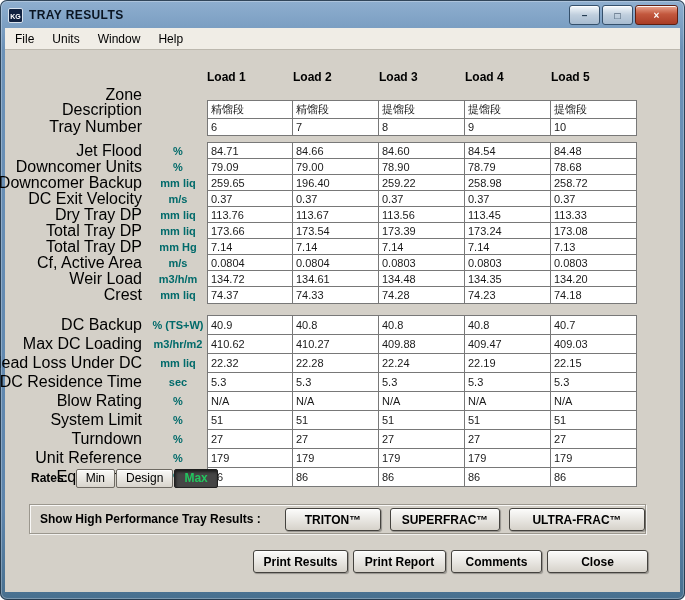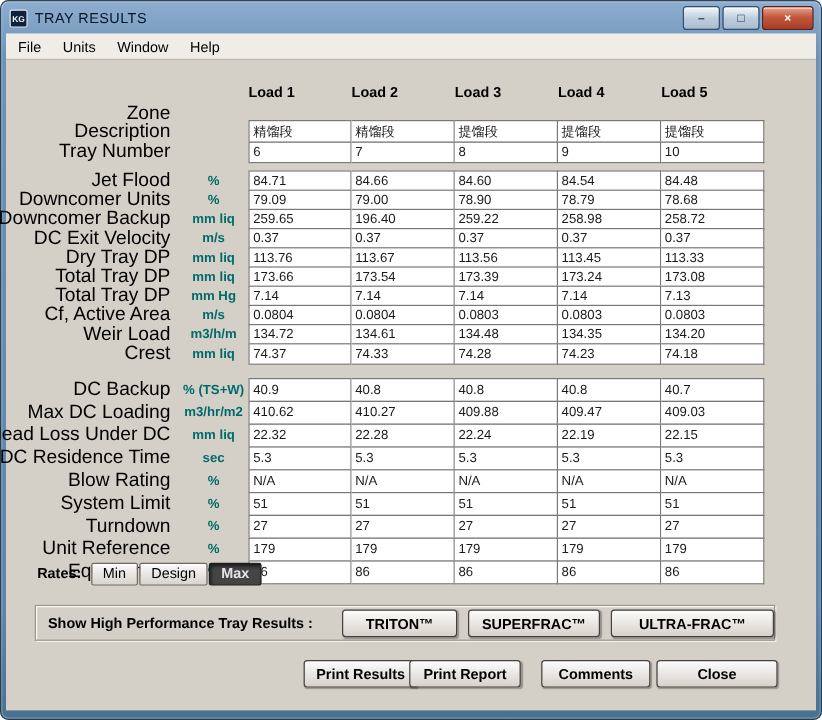--- a/index.html
+++ b/index.html
@@ -5,21 +5,21 @@
   html,body{margin:0;padding:0;}
   body{width:685px;height:600px;position:relative;overflow:hidden;background:#ffffff;
        font-family:"Liberation Sans",sans-serif;}
   
   .window{position:absolute;inset:0;border-radius:7px;
     background:linear-gradient(180deg,#8fafd0 0%,#6c92b8 8%,#5d84ab 85%,#48708f 100%);
     box-shadow:inset 0 0 0 1px rgba(18,38,58,.8), inset 0 0 0 2px rgba(255,255,255,.28);}
   .titlebar{height:24px;display:flex;align-items:center;padding:3px 7px 0 8px;gap:6px;}
   .app-icon{width:15px;height:15px;background:#10213f;color:#fff;font-weight:bold;font-size:7px;
     line-height:15px;text-align:center;border-radius:2px;border:1px solid #d9e3ee;box-sizing:border-box;}
-  .title{font-weight:normal;font-size:12px;color:#0a1522;letter-spacing:.4px;}
+  .title{font-weight:bold;font-size:12px;color:#0a1522;letter-spacing:.4px;}
   .controls{margin-left:auto;display:flex;gap:2px;}
   .wbtn{width:29px;height:18px;display:flex;align-items:center;justify-content:center;
     font-weight:bold;font-size:10px;border:1px solid #35506b;border-radius:3px;cursor:default;
     background:linear-gradient(#f5f9fc,#bfcedd 50%,#a8bcd0);color:#22394f;
     box-shadow:inset 0 1px 0 rgba(255,255,255,.9);}
   .wbtn.close{width:41px;background:linear-gradient(#eaa68f,#c3583e 45%,#a93c26);color:#fff;border-color:#5e1f12;}
   
   .wbody{position:absolute;left:5px;right:5px;top:28px;bottom:8px;background:#d4d0c8;}
   .menubar{height:21px;background:#f0ede6;border-bottom:1px solid #bcb8ae;display:flex;
     align-items:center;padding-left:1px;font-size:12px;color:#000;}
@@ -39,36 +39,36 @@
        display:flex;align-items:center;padding-left:3px;overflow:hidden;white-space:nowrap;}
   .val.first{border-left:1px solid #787878;}
   #sec1{margin-top:7px;}
   #sec2{margin-top:12px;}
   
   .rates{position:absolute;left:26px;top:440px;height:20px;display:flex;align-items:center;}
   .rlabel{font-weight:bold;font-size:12px;color:#000;margin-right:8px;}
   .rbtn{height:19px;padding:0 9px;margin-right:1px;font-family:"Liberation Sans",sans-serif;
     font-size:12px;color:#000;background:linear-gradient(#fafaf8,#d8d4cc);
     border:1px solid #6e6a63;border-radius:2px;box-shadow:inset 0 1px 0 #fff;}
-  .rbtn.sel{background:#454545;color:#e5e5e5;border-color:#1f1f1f;font-weight:bold;
+  .rbtn.sel{background:#454545;color:#22c55e;border-color:#1f1f1f;font-weight:bold;
     box-shadow:inset 1px 2px 3px rgba(0,0,0,.6);}
   
   .hpbox{position:absolute;left:24px;top:476px;width:617px;height:30px;box-sizing:border-box;
     border:1px solid #9b978e;box-shadow:inset 1px 1px 0 rgba(255,255,255,.85),1px 1px 0 rgba(255,255,255,.7);}
   .hplabel{position:absolute;left:10px;top:0;line-height:28px;font-weight:bold;font-size:12px;color:#000;}
   .hpbtns{position:absolute;left:255px;top:3px;display:flex;gap:9px;}
   .hpbtn{height:23px;font-family:"Liberation Sans",sans-serif;font-weight:bold;font-size:12px;color:#000;
     background:linear-gradient(#fcfcfb,#d6d2ca);border:1px solid #44423e;border-radius:3px;
     box-shadow:inset 0 1px 0 #fff,1px 1px 1px rgba(0,0,0,.3);}
   .b1{width:96px}.b2{width:110px}.b3{width:136px}
   
   .fbtn{position:absolute;top:522px;height:23px;font-family:"Liberation Sans",sans-serif;
     font-weight:bold;font-size:12px;color:#000;background:linear-gradient(#fcfcfb,#d6d2ca);
     border:1px solid #44423e;border-radius:3px;box-shadow:inset 0 1px 0 #fff,1px 1px 1px rgba(0,0,0,.3);}
-  .f1{left:24px;width:170px}.f2{left:248px;width:95px}.f3{left:336px;width:93px}
+  .f1{left:24px;width:170px}.f2{left:248px;width:95px}.f3{left:348px;width:93px}
   .f4{left:446px;width:91px}.f5{left:542px;width:101px}
 </style>
 </head>
 <body>
 
 <div class="window">
   <div class="titlebar">
     <span class="app-icon">KG</span>
     <span class="title">TRAY RESULTS</span>
     <span class="controls">

